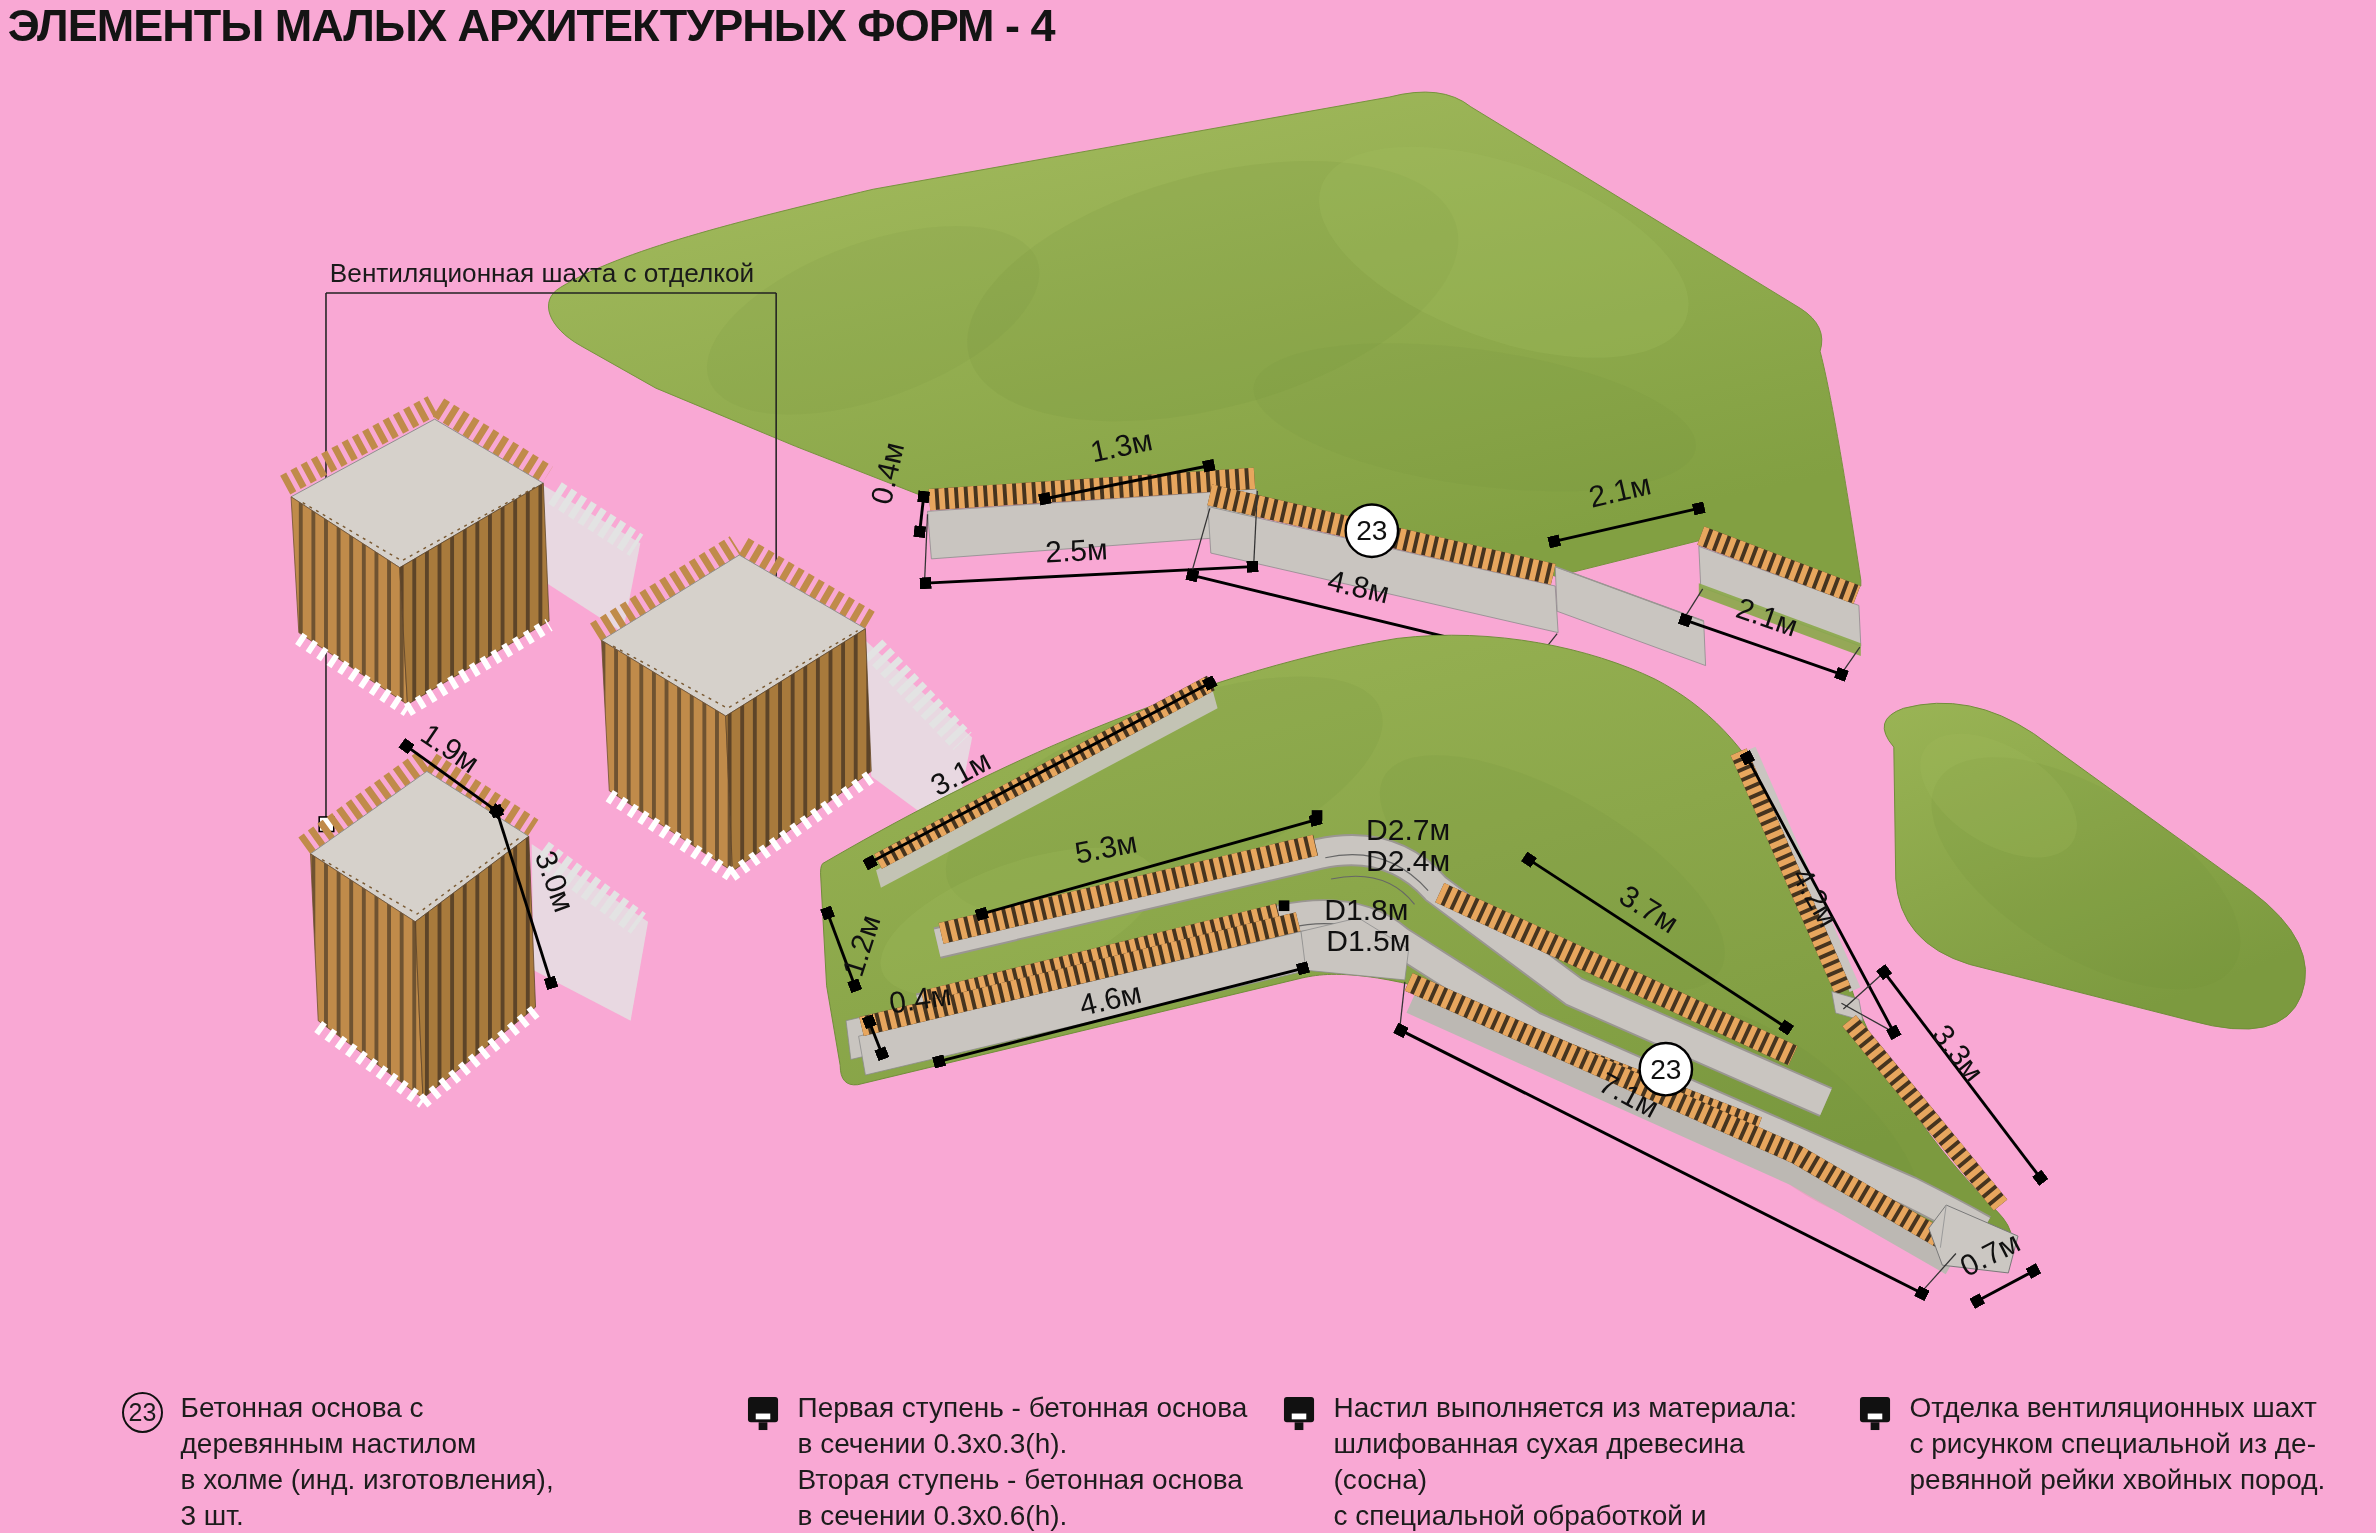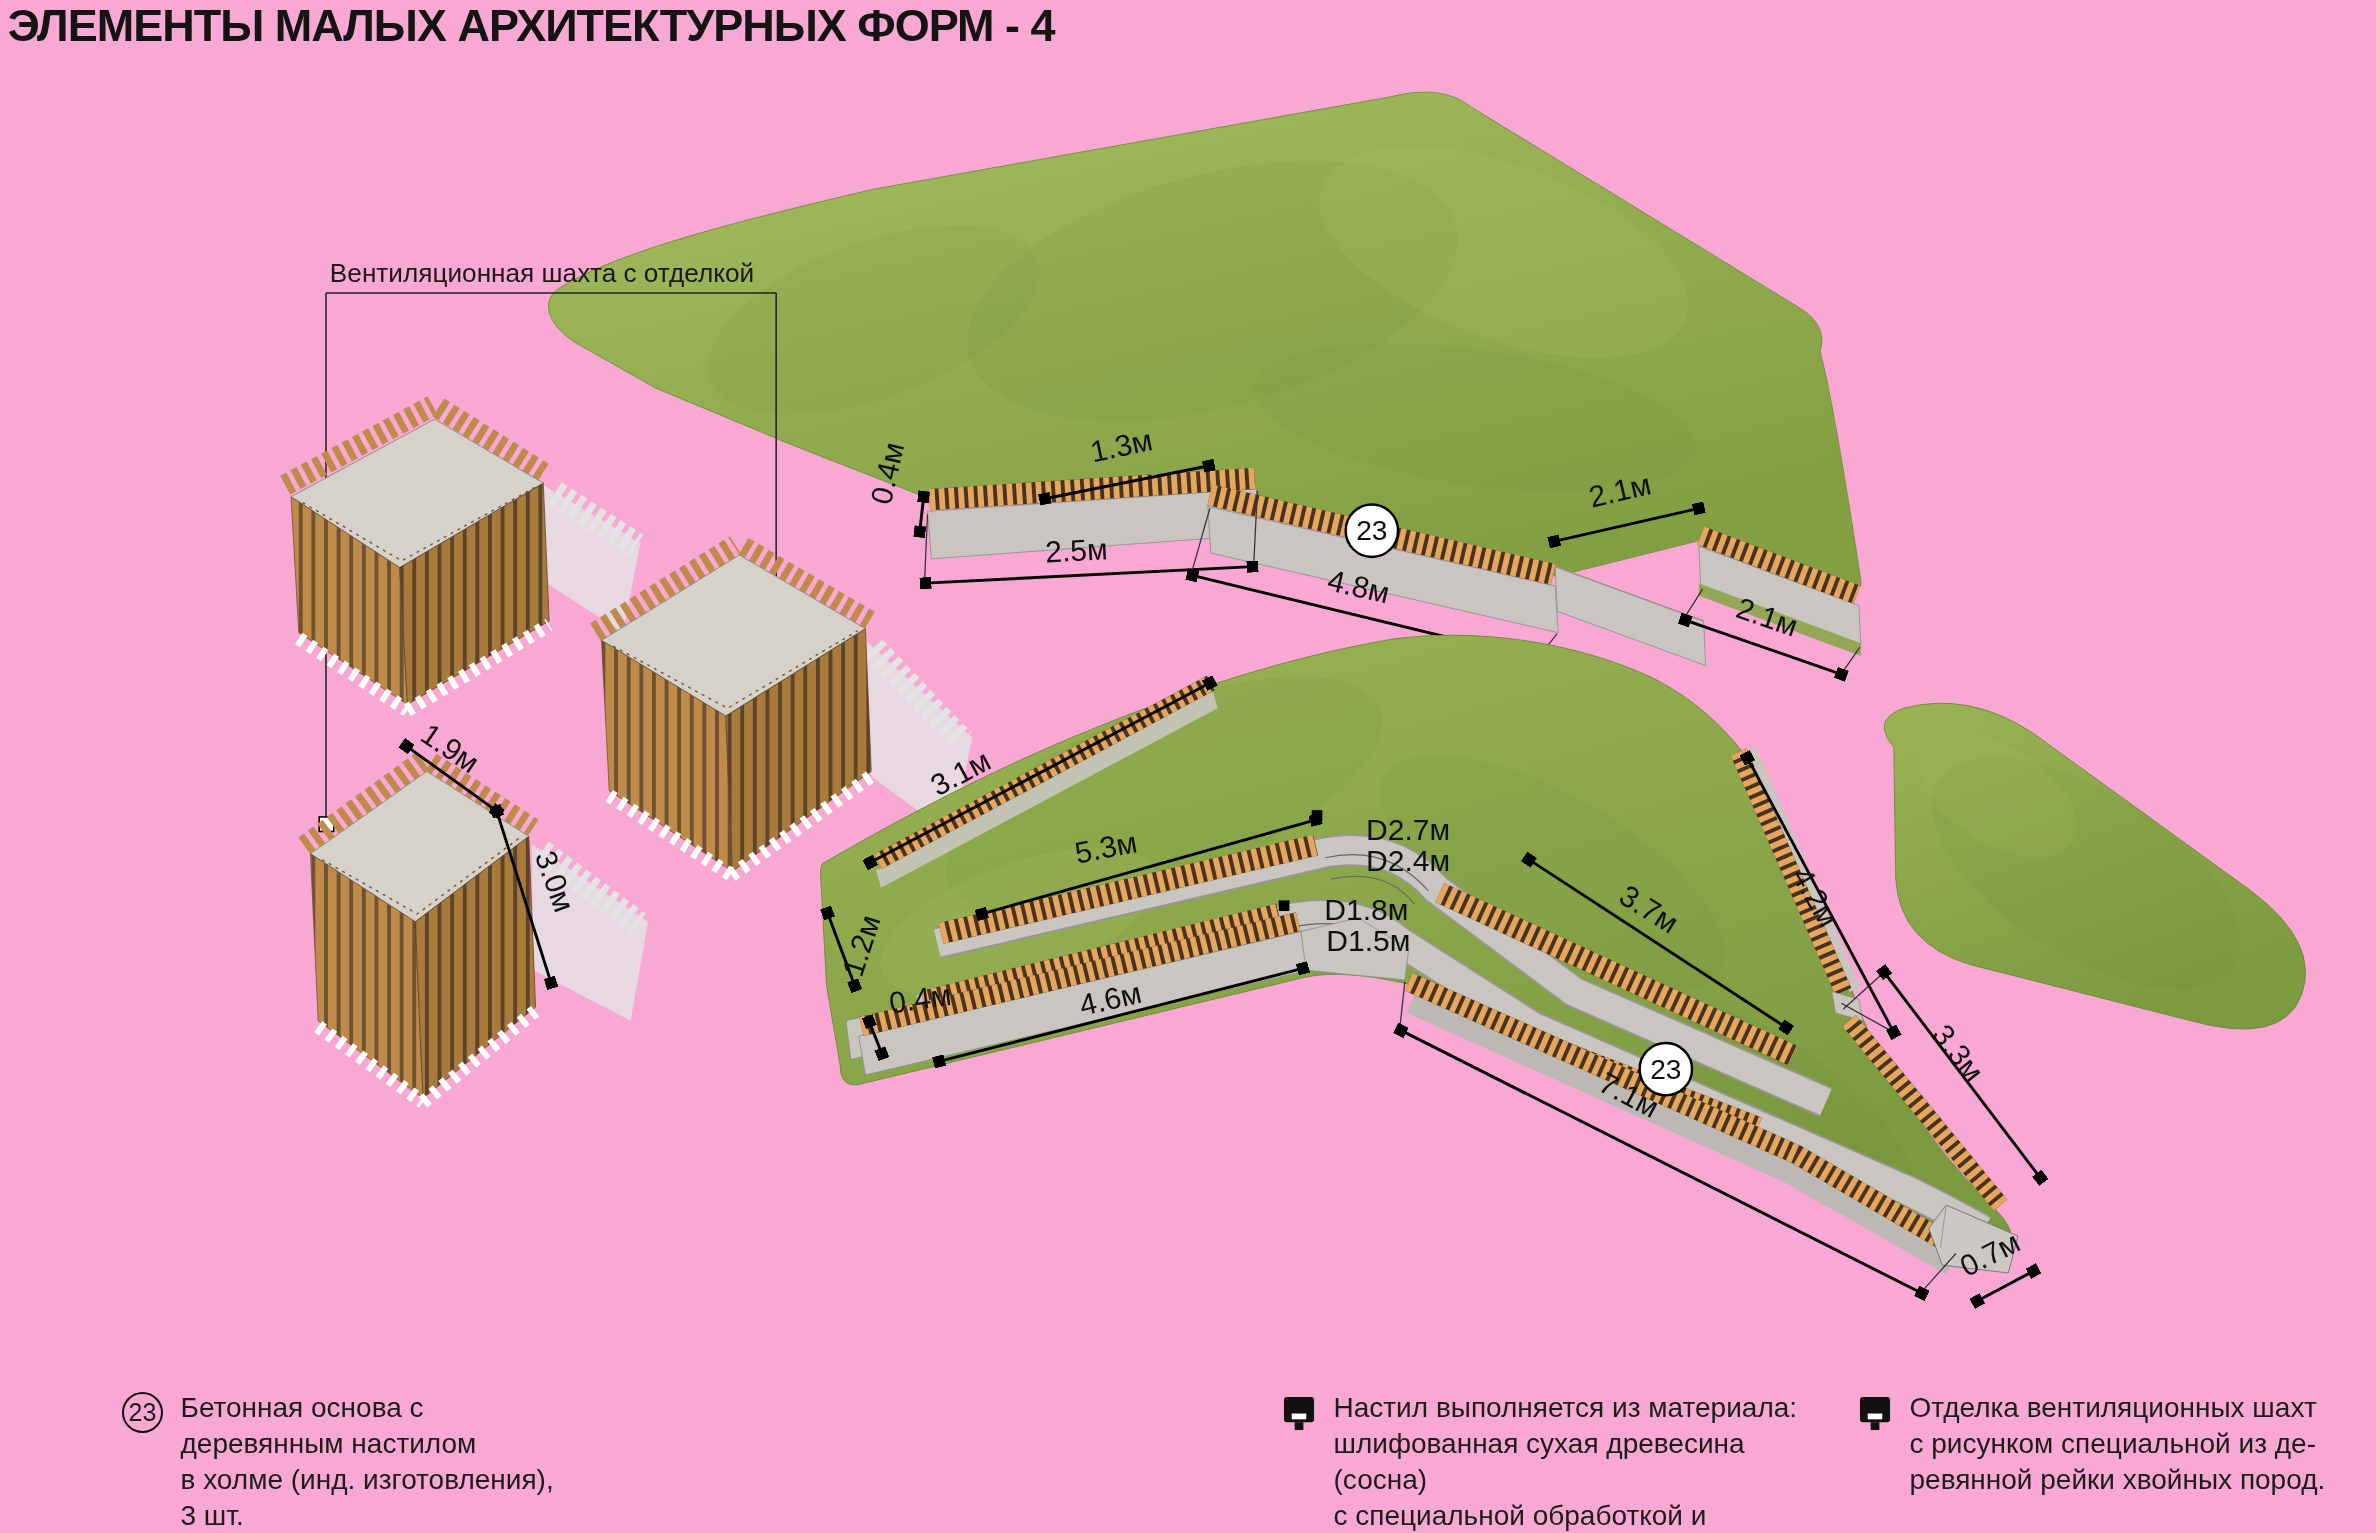--- a/index.html
+++ b/index.html
@@ -271,20 +271,31 @@
   <div class="legend-item" style="left:122px;top:1390px;width:446px;">
     <div class="legend-circle">
         <span>23</span>
       </div>
     <div class="legend-text">Бетонная основа с деревянным настилом
 в холме (инд. изготовления), 3 шт.
 Устанавливается в рельефе холма в
 виде ступенчатого подъема.</div>
   </div>
 
+  <div class="legend-item" style="left:747px;top:1390px;width:505px;">
+    <svg class="legend-ico" width="33" height="37" viewBox="0 0 34 38">
+      <rect x="1" y="1" width="31" height="26" rx="3" fill="#111"></rect>
+      <rect x="9" y="18" width="15" height="6" fill="#fff"></rect>
+      <rect x="12" y="27" width="9" height="8" fill="#111"></rect>
+    </svg>
+    <div class="legend-text">Первая ступень - бетонная основа
+в сечении 0.3х0.3(h).
+Вторая ступень - бетонная основа
+в сечении 0.3х0.6(h).</div>
+  </div>
 
   <div class="legend-item" style="left:1283px;top:1390px;width:543px;">
     <svg class="legend-ico" width="33" height="37" viewBox="0 0 34 38">
       <rect x="1" y="1" width="31" height="26" rx="3" fill="#111"></rect>
       <rect x="9" y="18" width="15" height="6" fill="#fff"></rect>
       <rect x="12" y="27" width="9" height="8" fill="#111"></rect>
     </svg>
     <div class="legend-text">Настил выполняется из материала:
 шлифованная сухая древесина (сосна)
 с специальной обработкой и покрытием

